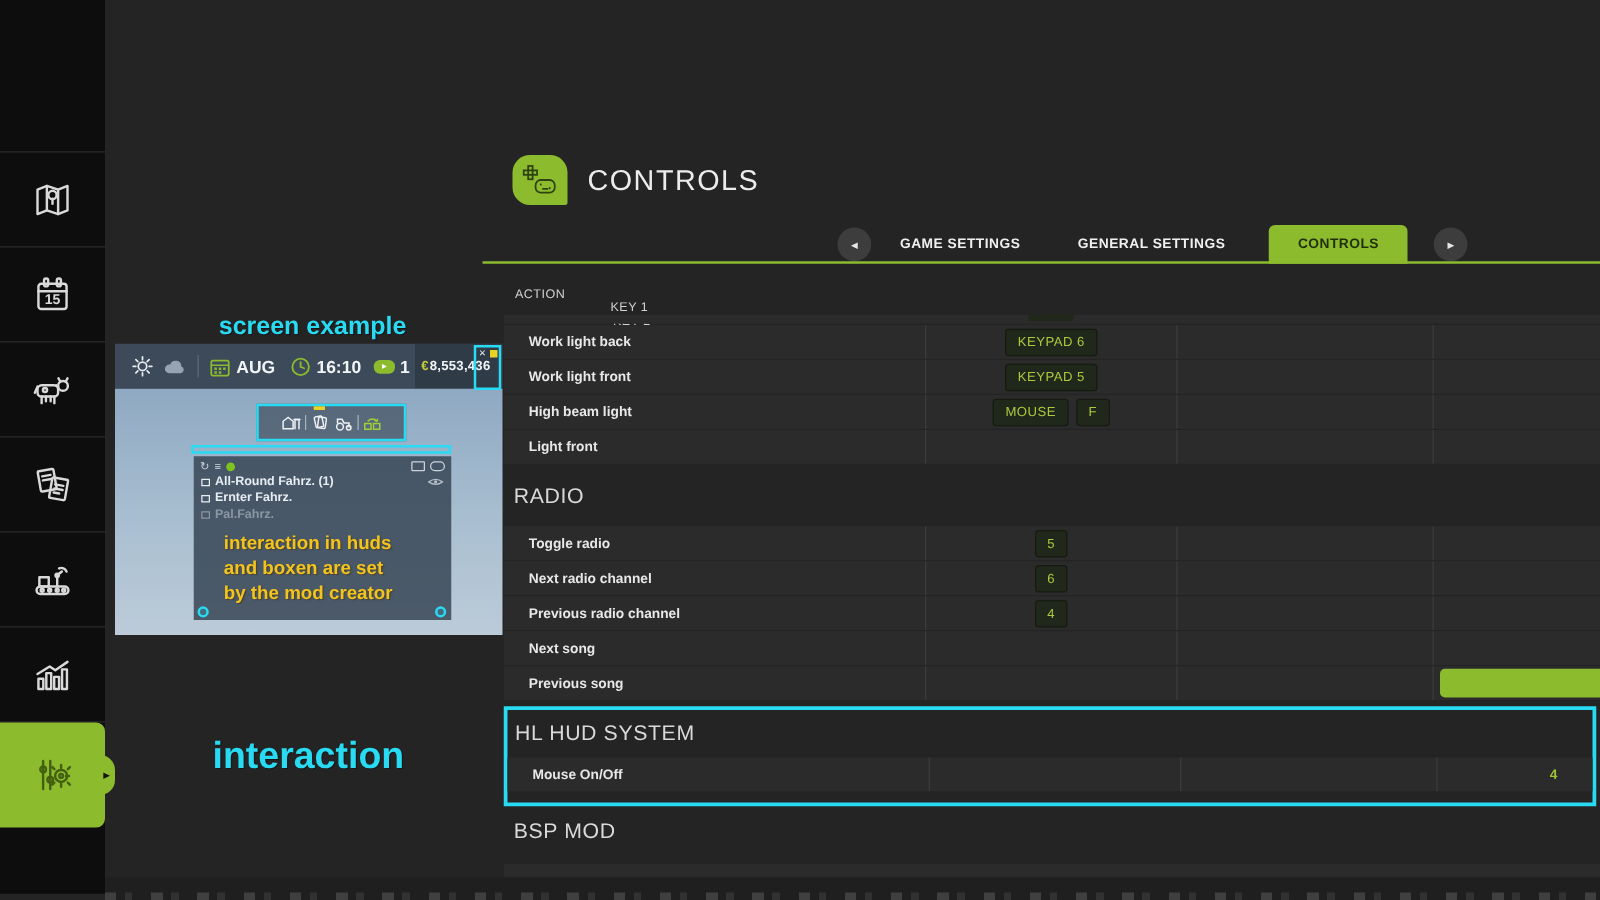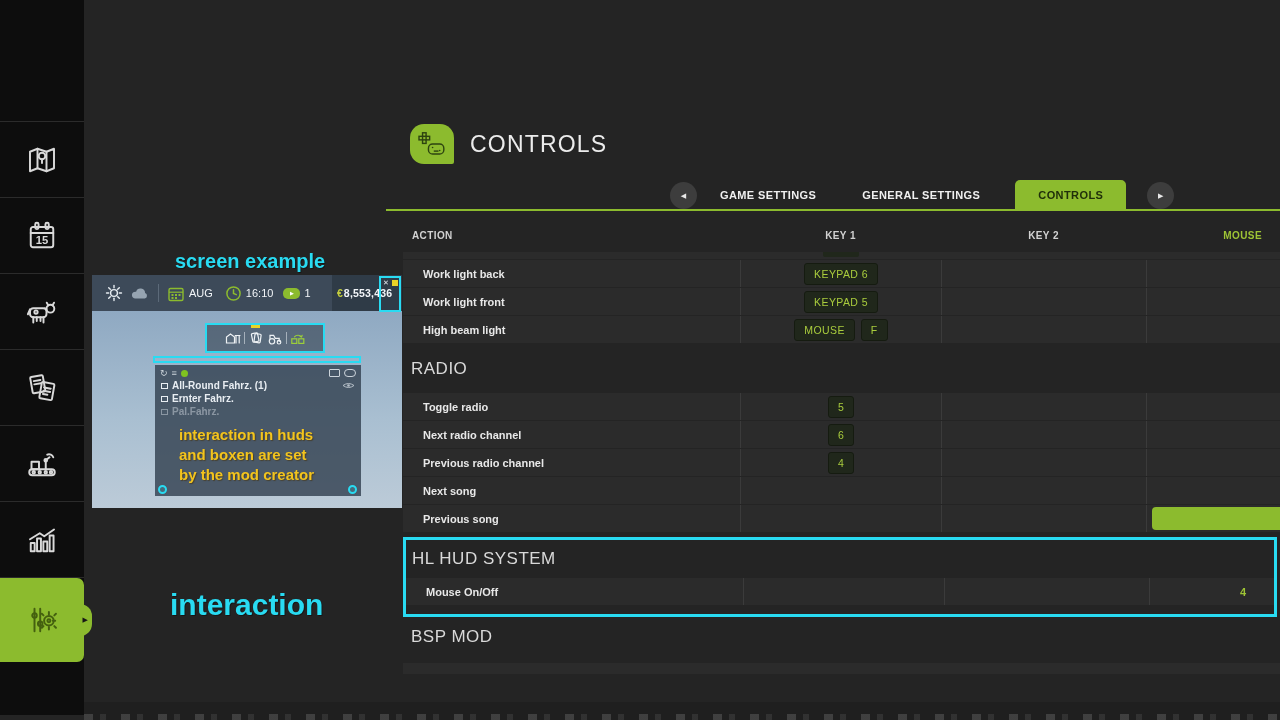--- a/index.html
+++ b/index.html
@@ -31,21 +31,21 @@
   #tabs { position:absolute; left:670px; top:180px; height:31px; display:flex; align-items:center;text-align:center; }
   .tab-circle { width:27px; height:27px; border-radius:50%; background:#3d3d3d; color:#e8e8e8;
     font-size:7px; display:flex; align-items:center; justify-content:center; cursor:pointer; }
   .tab { font-size:11px; font-weight:bold; letter-spacing:.4px; color:#f0f0f0;
     padding:0 23px; line-height:31px; height:31px; cursor:pointer; }
   .tab.active { background:#8cbb2e; color:#20300a; border-radius:5px 5px 0 0; margin-left:12px; }
   #tab-next { margin-left:21px; }
   #tabs-underline { position:absolute; left:386px; top:209px; width:894px; height:2px; background:#8cbb2e; }
   
   #thead { position:absolute; left:403px; top:230px; width:877px; height:18px; display:flex;
-    font-size:10px; font-weight:bold; letter-spacing:.4px; color:#d2d2d2; }
+    font-size:10px; font-weight:normal; letter-spacing:.4px; color:#d2d2d2;flex-direction:column; }
   #thead .h-action { width:337px; padding-left:9px; }
   #thead .h-key1 { width:201px; text-align:center; }
   #thead .h-key2 { width:205px; text-align:center; }
   #thead .h-mouse { width:134px; text-align:right; padding-right:18px; color:#9ec435; }
   
   #rows { position:absolute; left:403px; top:252px; width:877px; }
   .sliver { position:relative; height:7px; background:#2b2b2b; margin-bottom:1px; }
   .sliver .stub { position:absolute; left:420px; top:0; width:36px; height:5px; background:#20271b; border-radius:0 0 2px 2px; }
   .bottom-sliver { height:11px; background:#2b2b2b; margin-top:8px; }
   .ctl-row { display:flex; height:27px; background:#2b2b2b; margin-bottom:1px; align-items:stretch; cursor:pointer; }
@@ -68,21 +68,21 @@
   .hl-box + .section-header, .section-header.small { height:36px; }
   
   .cyan-label { position:absolute; color:#29dbf2; font-weight:bold; z-index:8; text-shadow:1px 1px 0 rgba(0,0,0,.35); }
   #screen-example-label { left:175px; top:250px; font-size:20px; }
   #interaction-label { left:170px; top:588px; font-size:30px; }
   
   #inset { position:absolute; left:92px; top:275px; width:310px; height:233px; z-index:7; }
   #inset-topbar { position:relative; height:36px; background:#3d4a59; display:flex; align-items:center; padding-left:10px; }
   #inset-topbar .grp { display:flex; align-items:center; gap:4px; }
   .tb-divider { width:1px; height:18px; background:#5c6a79; margin:0 8px; }
-  .tb-text { font-size:11px; font-weight:normal; color:#f2f5f8; }
+  .tb-text { font-size:14px; font-weight:bold; color:#f2f5f8; }
   #play-badge { width:17px; height:11px; background:#8cbb2e; border-radius:5px; margin-left:6px;
     display:flex; align-items:center; justify-content:center; color:#fff; font-size:5px; }
   #money-box { position:absolute; right:0; top:0; bottom:0; left:240px; background:#2f3b47;
     display:flex; align-items:center; padding-left:5px; }
   #money-box .sym { color:#c3cc3c; font-size:10.5px; font-weight:bold; margin-right:1px; }
   #money-box .val { color:#f2f5f8; font-size:10.5px; font-weight:bold; letter-spacing:.2px; }
   #inset-close-box { position:absolute; left:287px; top:1px; width:22px; height:36px; border:2px solid #29dbf2; z-index:3; }
   #inset-close-box .x { position:absolute; left:2px; top:1px; font-size:7px; color:#e3e9ee; }
   #inset-close-box .ysq { position:absolute; right:1px; top:2px; width:6px; height:6px; background:#e9d227; }
   #inset-sky { height:197px; background:linear-gradient(180deg,#8fa9c2 0%,#a9bfd1 55%,#bccbd8 100%); position:relative; }
@@ -254,20 +254,26 @@
     </div>
     <div class="ctl-row">
       <div class="cell action">High beam light</div>
       <div class="cell key1">
         <span class="key-badge">MOUSE</span>
         <span class="key-badge">F</span>
       </div>
       <div class="cell key2"></div>
       <div class="cell mouse"></div>
     </div>
+    <div class="ctl-row">
+      <div class="cell action">Light front</div>
+      <div class="cell key1"></div>
+      <div class="cell key2"></div>
+      <div class="cell mouse"></div>
+    </div>
     <div class="section-header">RADIO</div>
     <div class="ctl-row">
       <div class="cell action">Toggle radio</div>
       <div class="cell key1">
         <span class="key-badge">5</span>
       </div>
       <div class="cell key2"></div>
       <div class="cell mouse"></div>
     </div>
     <div class="ctl-row">

